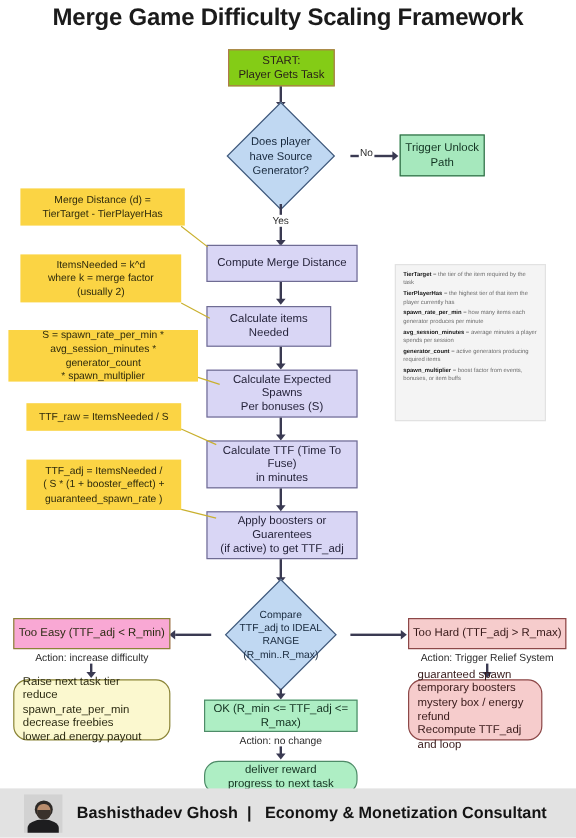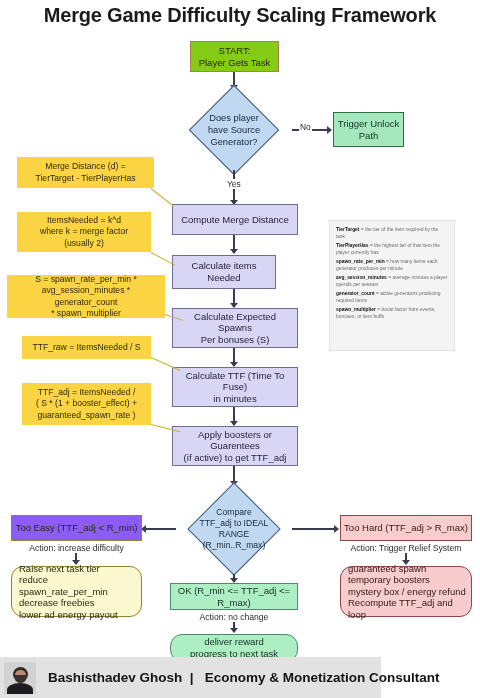--- a/index.html
+++ b/index.html
@@ -46,21 +46,21 @@
   .n-greenlite {
     background:#aeeec4; border:1.3px solid #4e8b68;
     font-size:9.5px; color:#12301f;
   }
   .n-greenround {
     background:#aeeec4; border:1.3px solid #4e8b68;
     border-radius:12px;
     font-size:9.5px; color:#12301f;
   }
   .n-yellowbox {
-    background:#8b5cf6; border:1.3px solid #8a8436;
+    background:#f9a8d4; border:1.3px solid #8a8436;
     font-size:9.5px; color:#2b2a12;
   }
   .n-yellowround {
     background:#fbf8cf; border:1.3px solid #8a8436;
     border-radius:12px;
     font-size:9.5px; color:#2b2a12;
     justify-content:flex-start; text-align:left;
     padding-left:7px;
   }
   .n-pink {
@@ -142,24 +142,24 @@
     padding:5px 6px;
     font-size:4.9px;
     line-height:1.52;
     color:#6b6b6b;
   }
   .legend .ldef { margin:0 0 1px 0; }
   .legend .lterm { color:#141414; font-weight:bold; }
 
   
   .footer {
-    position:absolute; left:0; bottom:0; width:381px; height:41px;
+    position:absolute; left:0; bottom:0; width:480px; height:41px;
     background:#e2e2e2;
     display:flex; align-items:center;
-    padding-left:4px;
+    padding-left:20px;
   }
   .avatar {
     width:32px; height:32px;
     background:#d2d2d2;
     position:relative; overflow:hidden; flex:0 0 auto;
   }
   .avatar .head {
     position:absolute; left:50%; top:5px; width:15px;height:15px;
     margin-left:-7.5px; border-radius:50%; background:#2e2a27;
   }
@@ -274,21 +274,21 @@
 progress to next task</div>
 
   <div class="hline" style="left:292px; top:528px; width:45px;"></div>
   <div class="arrow-r" style="left:334px; top:524.5px;"></div>
   <div class="node n-pink" style="left:340px; top:515px; width:132px; height:26px;">Too Hard (TTF_adj &gt; R_max)</div>
 
   <div class="action-label" style="left:336px; top:543px; width:140px;">Action: Trigger Relief System</div>
   <div class="vline" style="left:405.2px; top:553px; height:9px;"></div>
   <div class="arrow-d" style="left:402px; top:560px;"></div>
 
-  <div class="node n-pinkround" style="left:340px; top:566px; width:132px; height:51px;">guaranteed spawn
+  <div class="node n-pinkround" style="left:340px; top:566px; width:112px; height:51px;">guaranteed spawn
 temporary boosters
 mystery box / energy refund
 Recompute TTF_adj and loop</div>
 
   <div class="note" style="left:17px; top:157px; width:137px; height:31px;">Merge Distance (d) =
 TierTarget - TierPlayerHas</div>
   <div class="leader" style="left:151px; top:188px; width:28px; transform:rotate(38deg);"></div>
 
   <div class="note" style="left:17px; top:212px; width:134px; height:40px;">ItemsNeeded = k^d
 where k = merge factor

